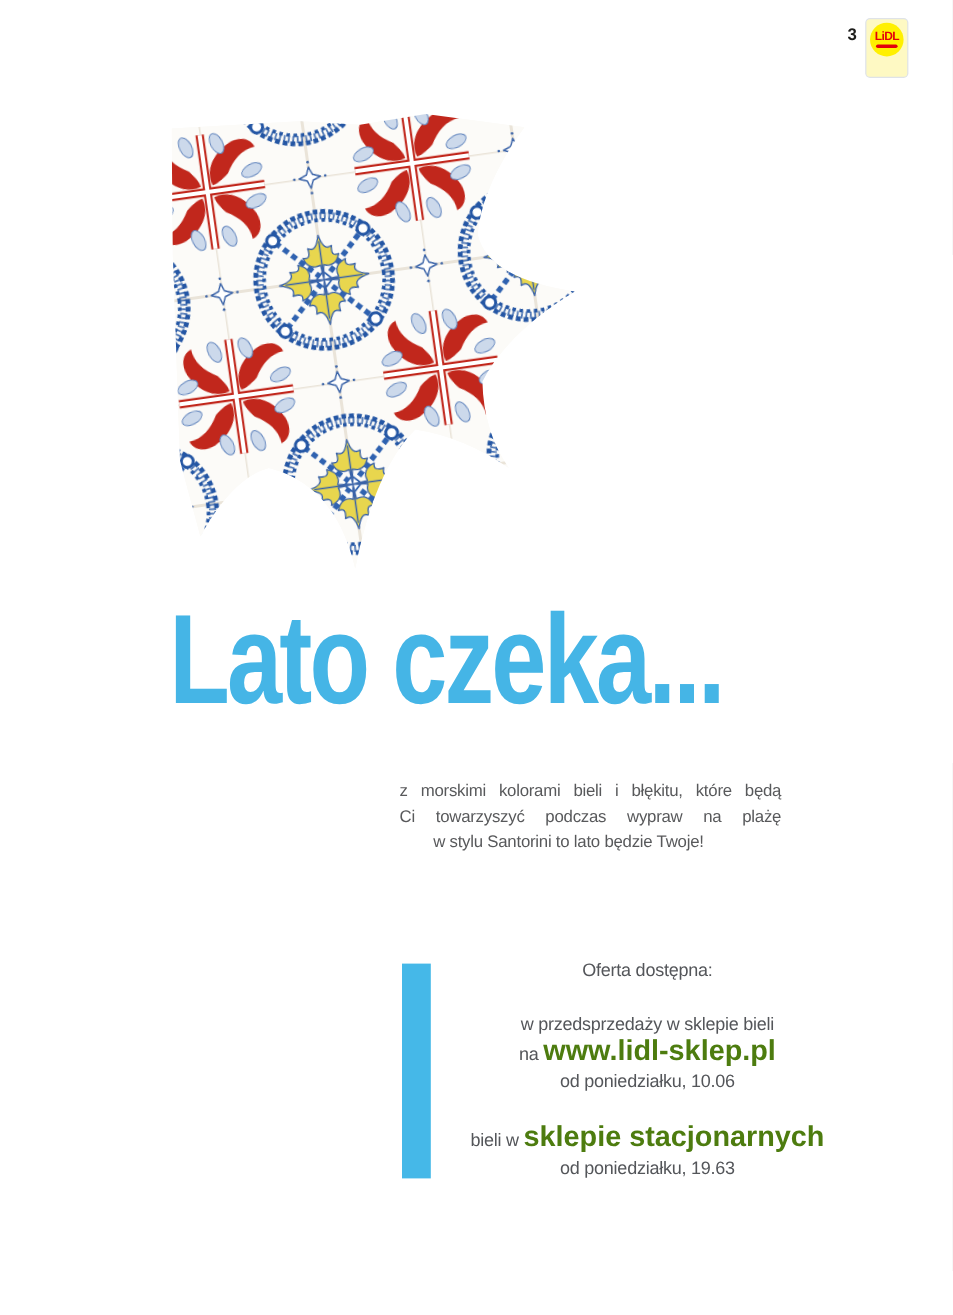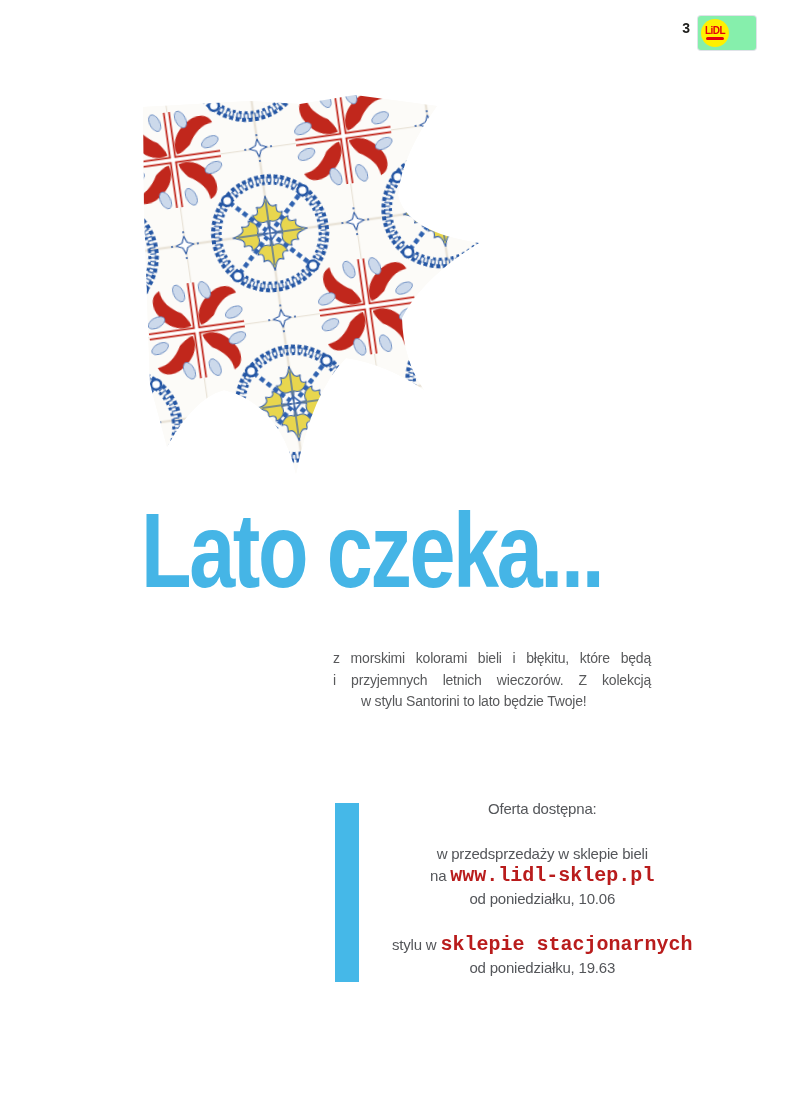--- a/index.html
+++ b/index.html
@@ -8,21 +8,21 @@
     width:794px;height:1096px;
     background:#ffffff;
     overflow:hidden;
     font-family:"Liberation Sans", sans-serif;
     margin:0 auto;
   }
 
   
   .corner{position:absolute;top:16px;right:38px;display:flex;align-items:flex-start;gap:8px;}
   .pageno{font-size:14px;font-weight:bold;color:#1d1d1b;margin-top:4px;}
-  .logo{width:34px;height:34px;background:#86efac;border-radius:3px;position:relative;box-shadow:0 0 0 1px #dfe3e8;padding-left:24px;}
+  .logo{width:34px;height:48px;background:#fef9c3;border-radius:3px;position:relative;box-shadow:0 0 0 1px #dfe3e8;}
   .logo .disc{position:absolute;left:3px;top:3px;width:28px;height:28px;background:#fff000;border-radius:50%;}
   .logo .brandtext{
     position:absolute;left:0;top:9px;width:34px;text-align:center;
     font-size:10px;font-weight:bold;color:#e3000b;letter-spacing:-0.5px;
   }
   .logo .underline{position:absolute;left:8px;top:21px;width:18px;height:2.5px;background:#e3000b;border-radius:2px;}
 
   
   .artwork{position:absolute;left:140px;top:92px;width:350px;height:392px;}
 
@@ -39,21 +39,21 @@
          font-size:14px;letter-spacing:-0.2px;line-height:21.5px;}
   .intro .jline{text-align:justify;text-align-last:justify;}
   .intro .jline:last-child{text-align-last:left;margin-left:28px;}
 
   
   .accent-bar{position:absolute;left:335px;top:803px;width:24px;height:179px;background:#45b8e8;}
   .offer{position:absolute;left:392px;top:798px;color:#54565a;font-size:15px;line-height:21px;letter-spacing:-0.2px;text-align:center;}
   .offer p{margin:0;}
   .offer .gap{margin-bottom:24px;}
   .offer .em-line{font-size:15px;line-height:24px;}
-  .offer b{font-size:20px;font-weight:bold;color:#b91c1c;letter-spacing:0;font-family:Liberation Mono, monospace;}
+  .offer b{font-size:24px;font-weight:bold;color:#4d7c0f;letter-spacing:0;}
 </style>
 </head>
 <body>
 
 <div class="page">
 
   <div class="corner">
     <div class="pageno">3</div>
     <div class="logo">
       <div class="disc"></div>
@@ -137,27 +137,27 @@
         <rect x="0" y="0" width="350" height="392" fill="#fcfbf8"></rect>
         <rect x="-20" y="-20" width="400" height="440" fill="url(#tiles)"></rect>
       </g>
     </svg>
   </div>
 
   <h1 class="hero-title" style="margin:0;">Lato czeka...</h1>
 
   <div class="intro">
     <div class="jline">z morskimi kolorami bieli i błękitu, które będą</div>
-    <div class="jline">i przyjemnych letnich wieczorów. Z kolekcją</div>
+    <div class="jline">Ci towarzyszyć podczas wypraw na plażę</div>
     <div class="jline">w stylu Santorini to lato będzie Twoje!</div>
   </div>
 
   <div class="accent-bar"></div>
   <div class="offer">
     <p class="gap">Oferta dostępna:</p>
     <p>w przedsprzedaży w sklepie bieli</p>
     <p class="em-line"><span>na </span><b>www.lidl-sklep.pl</b></p>
     <p class="gap">od poniedziałku, 10.06</p>
-    <p class="em-line"><span>stylu w </span><b>sklepie stacjonarnych</b></p>
+    <p class="em-line"><span>bieli w </span><b>sklepie stacjonarnych</b></p>
     <p>od poniedziałku, 19.63</p>
   </div>
 
 </div>
 
 </body></html>

